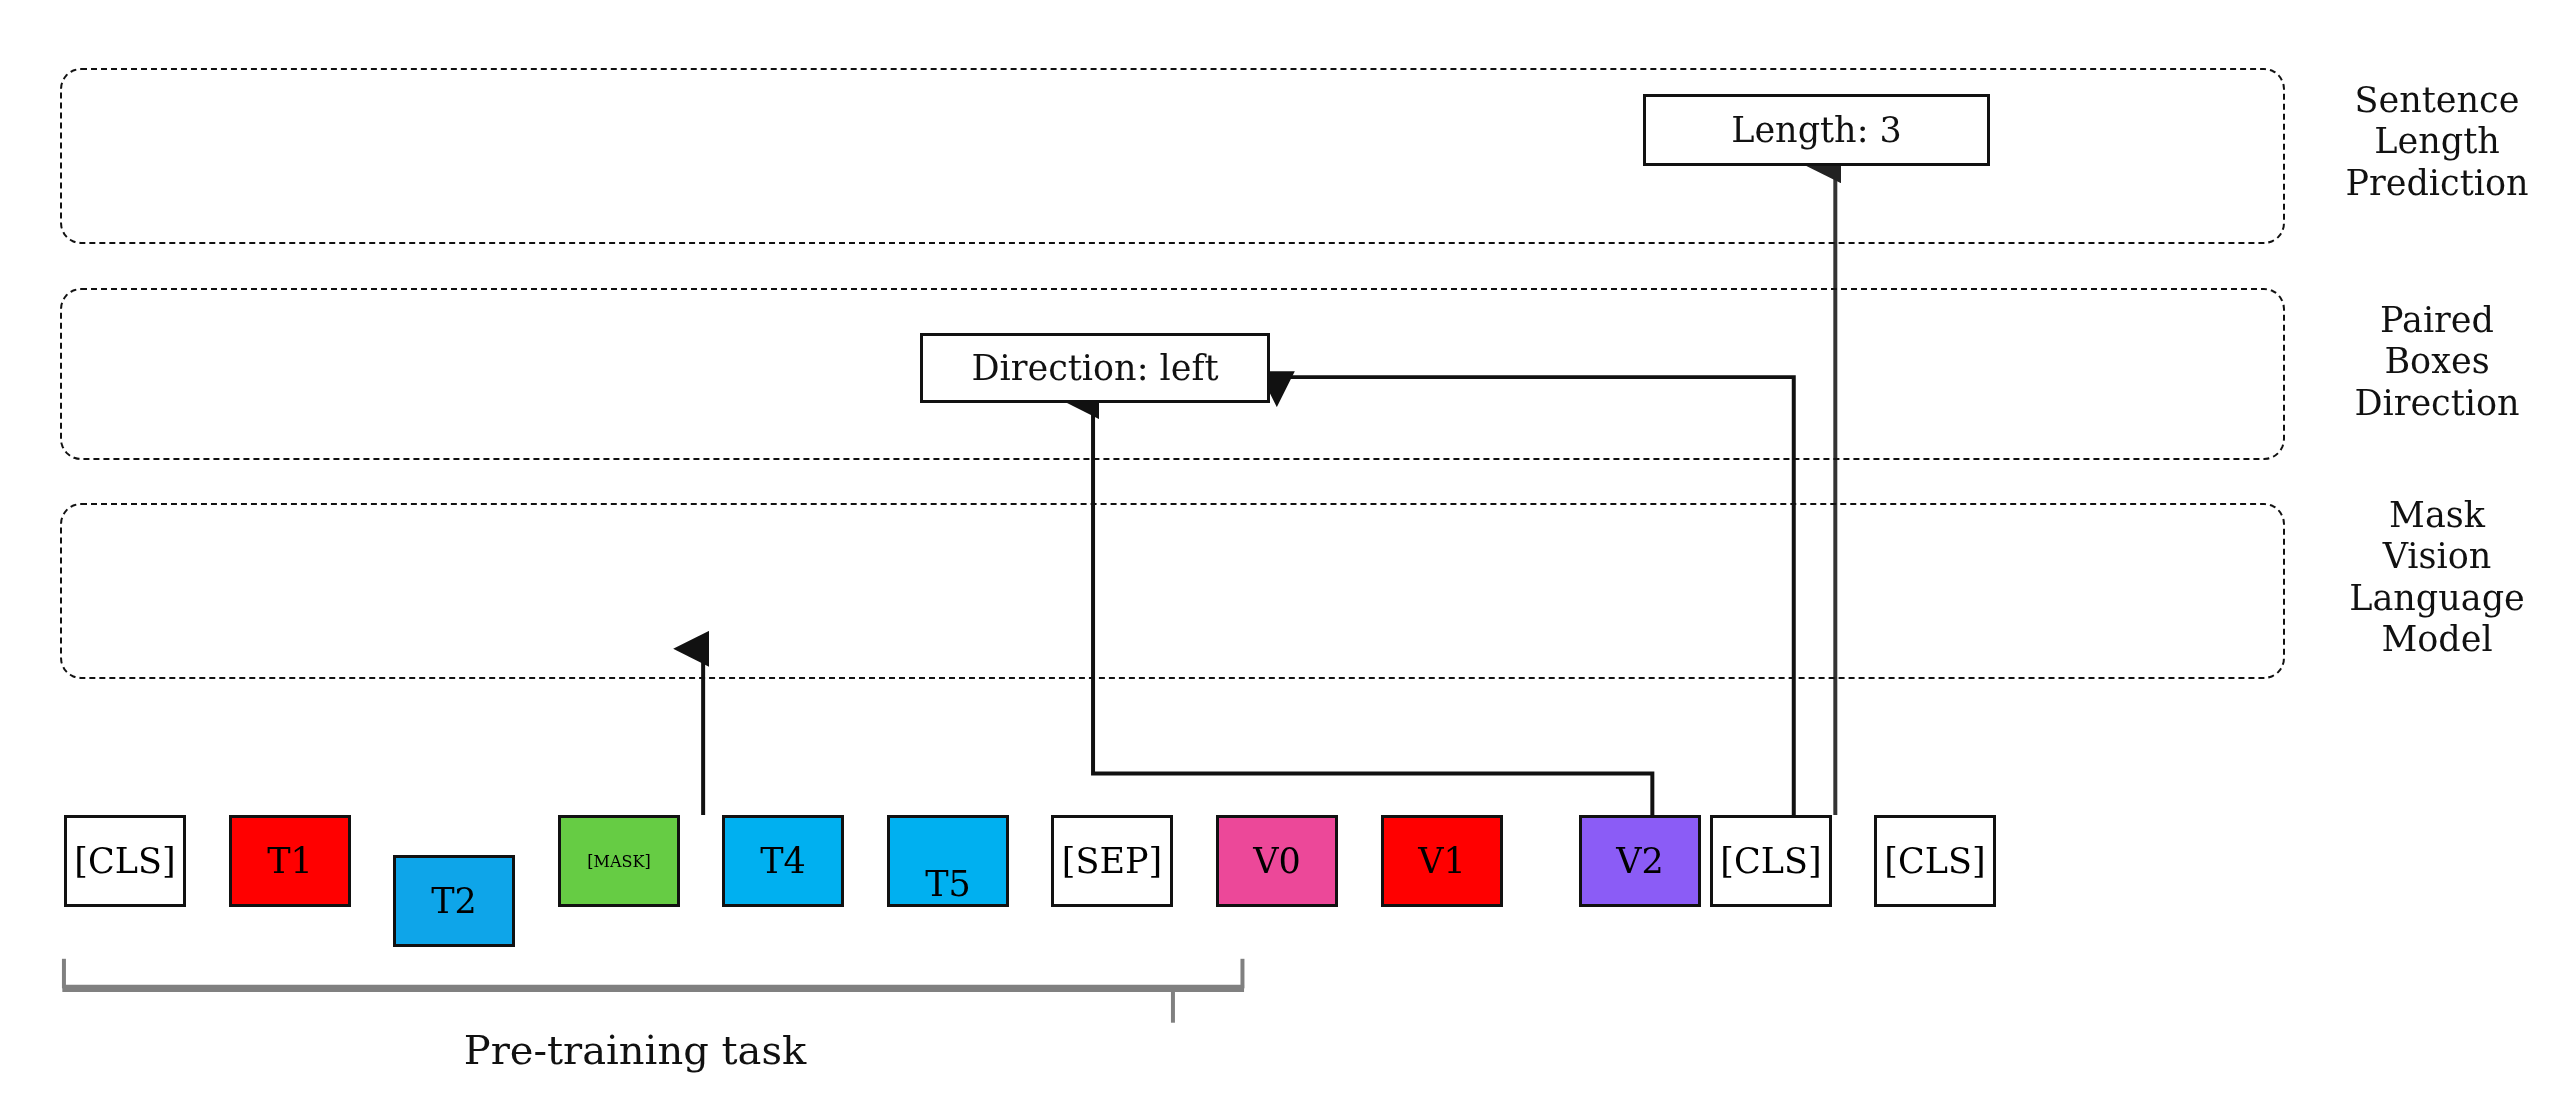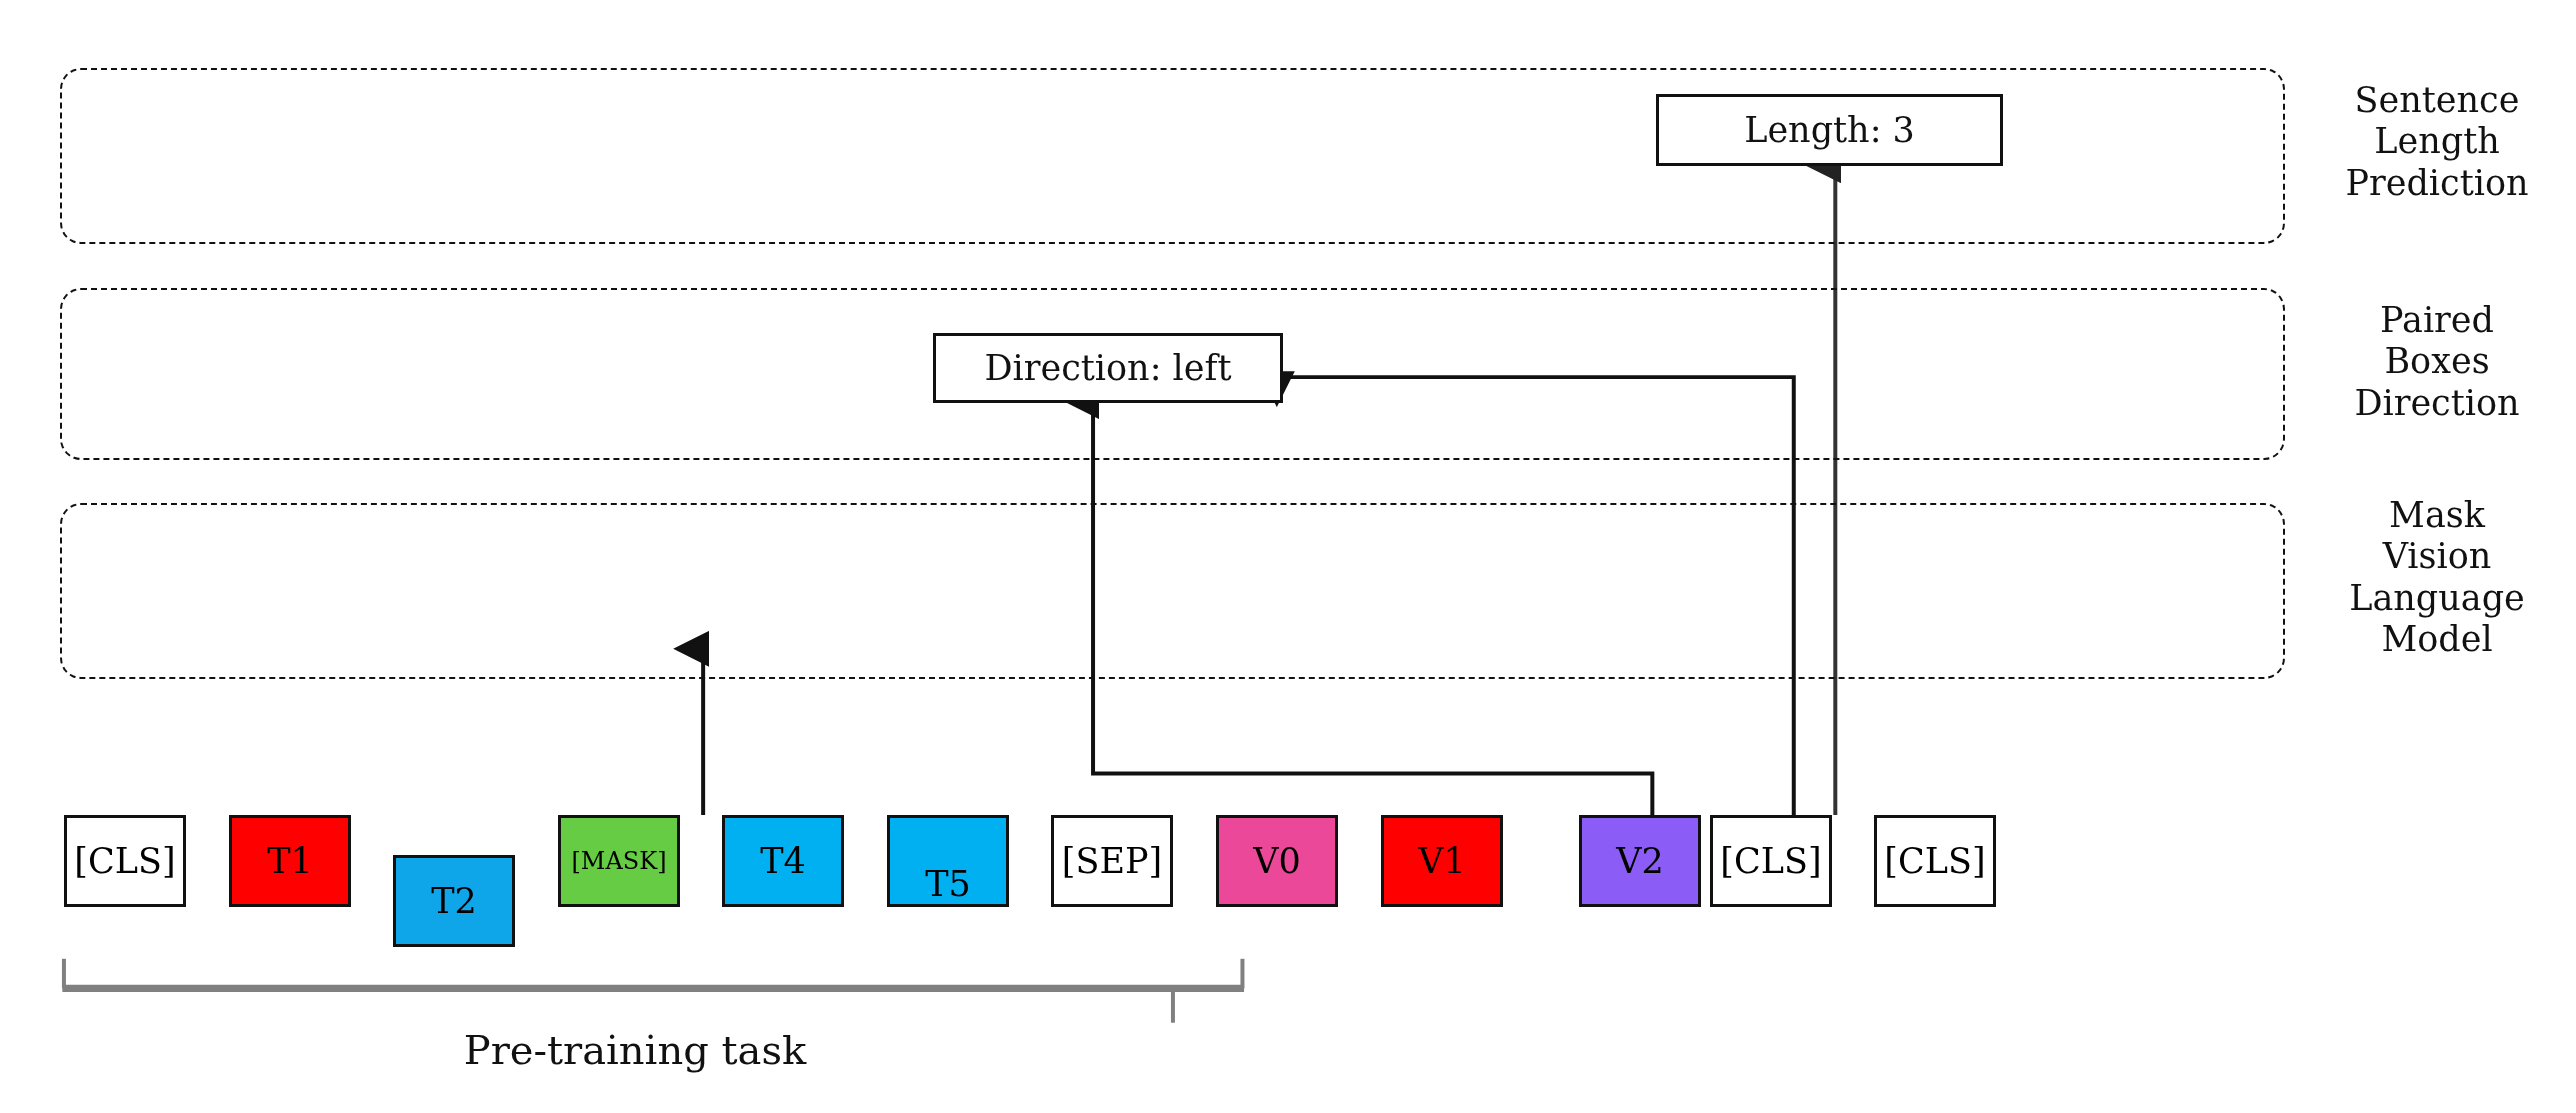--- a/index.html
+++ b/index.html
@@ -35,37 +35,36 @@
   .pbox{
     position:absolute;
     border:3.2px solid #111;
     box-sizing:border-box;
     background:#fff;
     display:flex;
     align-items:center;
     justify-content:center;
     font-size:35px;
     color:#111;
-    margin-left:13px;
   }
 
   
   .token{
     position:absolute;
     top:815px;
     width:122px;height:92px;
     border:3.2px solid #111;
     box-sizing:border-box;
     display:flex;
     align-items:center;
     justify-content:center;
     font-size:35px;
     color:#000;
   }
-  .token.small{font-size:24px;}
+  .token.small{font-size:16px;}
 
   
   .brace-label{
     position:absolute;
     left:0;top:1027px;width:1246px;
     text-align:center;
     font-size:40px;
     color:#111;
     padding-left:12px;
   }

